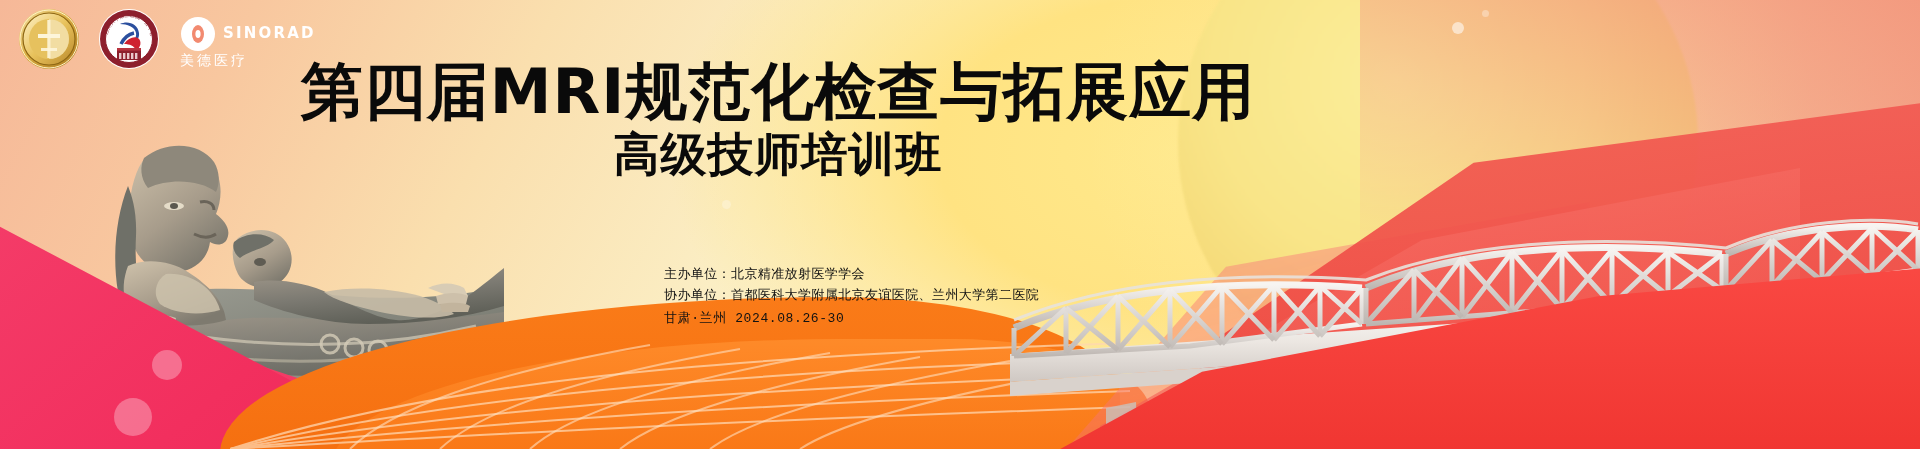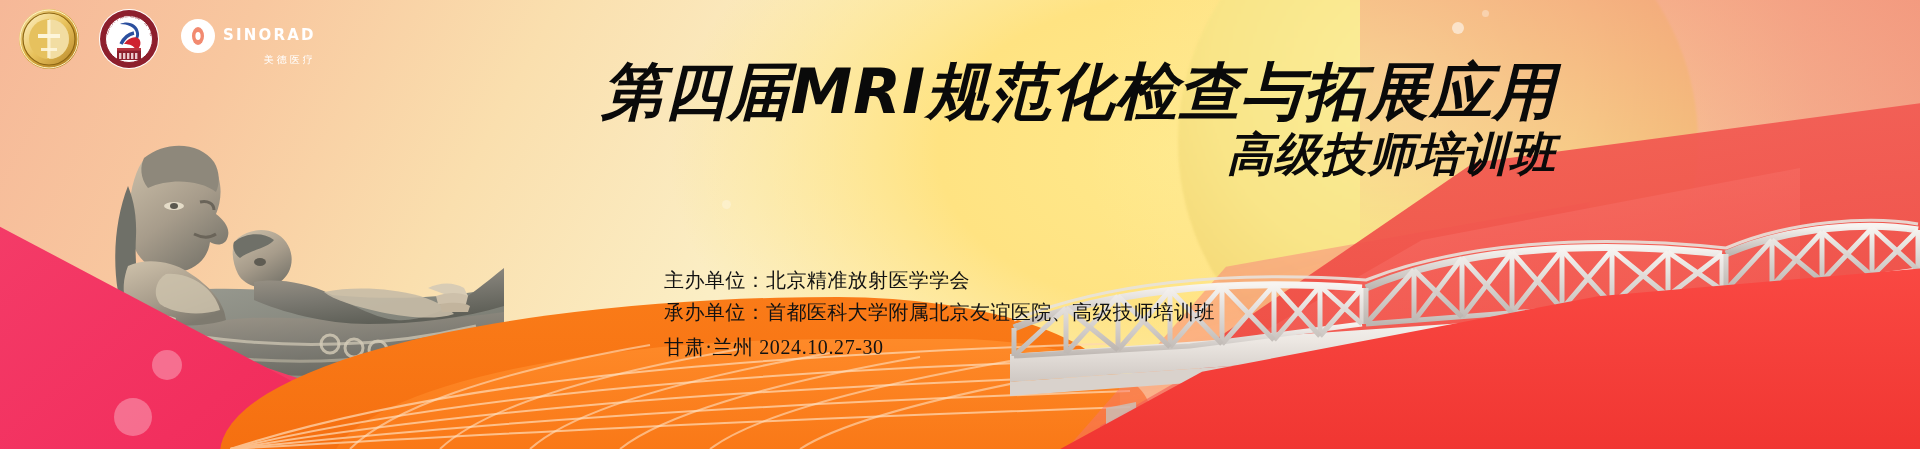--- a/index.html
+++ b/index.html
@@ -104,54 +104,53 @@
   
   .statue{position:absolute;left:24px;top:96px;width:480px;height:300px;}
 
   
   .bridge{position:absolute;left:1010px;top:196px;width:910px;height:253px;}
 
   
   .logos{position:absolute;left:18px;top:8px;display:flex;align-items:center;gap:18px;z-index:30;}
   .logo{position:relative;display:block;}
 
-  .sinorad{display:flex;flex-direction:column;align-items:flex-end;gap:1px;margin-left:2px;}
+  .sinorad{display:flex;flex-direction:column;align-items:flex-start;gap:1px;margin-left:2px;}
   .sinorad-row{display:flex;align-items:center;gap:7px;}
   .sinorad-name{
     color:#ffffff;font-size:15px;font-weight:bold;letter-spacing:2.2px;
     font-family:"DejaVu Sans",sans-serif;line-height:1;
   }
   .sinorad-sub{
-    color:#ffffff;font-size:10px;letter-spacing:3px;line-height:1;
+    color:#ffffff;font-size:14px;letter-spacing:3px;line-height:1;
     font-family:"DejaVu Sans",sans-serif;
   }
 
   
   .title-wrap{
-    position:absolute;left:0;top:60px;width:1556px;text-align:right;z-index:25;
+    position:absolute;left:0;top:60px;width:1556px;text-align:center;z-index:25;
     pointer-events:none;
-    font-style:italic;
   }
   .title-line{
     color:#0a0a0a;
     font-family:"DejaVu Sans","Liberation Sans",sans-serif;
     font-weight:bold;
     letter-spacing:1px;
     line-height:1.02;
     white-space:nowrap;
   }
   .title-1{font-size:62px;margin-bottom:8px;}
   .title-2{font-size:46px;}
 
   
   .info{
     position:absolute;left:664px;top:264px;z-index:28;
     color:#121212;
-    font-family:Liberation Serif, serif;
-    font-size:20px;
+    font-family:Liberation Mono, monospace;
+    font-size:13px;
     line-height:1.62;
     letter-spacing:.4px;
     white-space:nowrap;
   }
   .info div{margin:0;}
   .info .loc{margin-top:2px;letter-spacing:.6px;}
 </style>
 </head>
 <body>
 
@@ -381,17 +380,17 @@
     </div>
   </div>
 
   <div class="title-wrap">
     <div class="title-line title-1">第四届MRI规范化检查与拓展应用</div>
     <div class="title-line title-2">高级技师培训班</div>
   </div>
 
   <div class="info">
     <div>主办单位：北京精准放射医学学会</div>
-    <div>承办单位：首都医科大学附属北京友谊医院、高级技师培训班</div>
-    <div class="loc">甘肃·兰州  2024.10.27-30</div>
+    <div>协办单位：首都医科大学附属北京友谊医院、兰州大学第二医院</div>
+    <div class="loc">甘肃·兰州  2024.08.26-30</div>
   </div>
 
 </div>
 
 </body></html>

